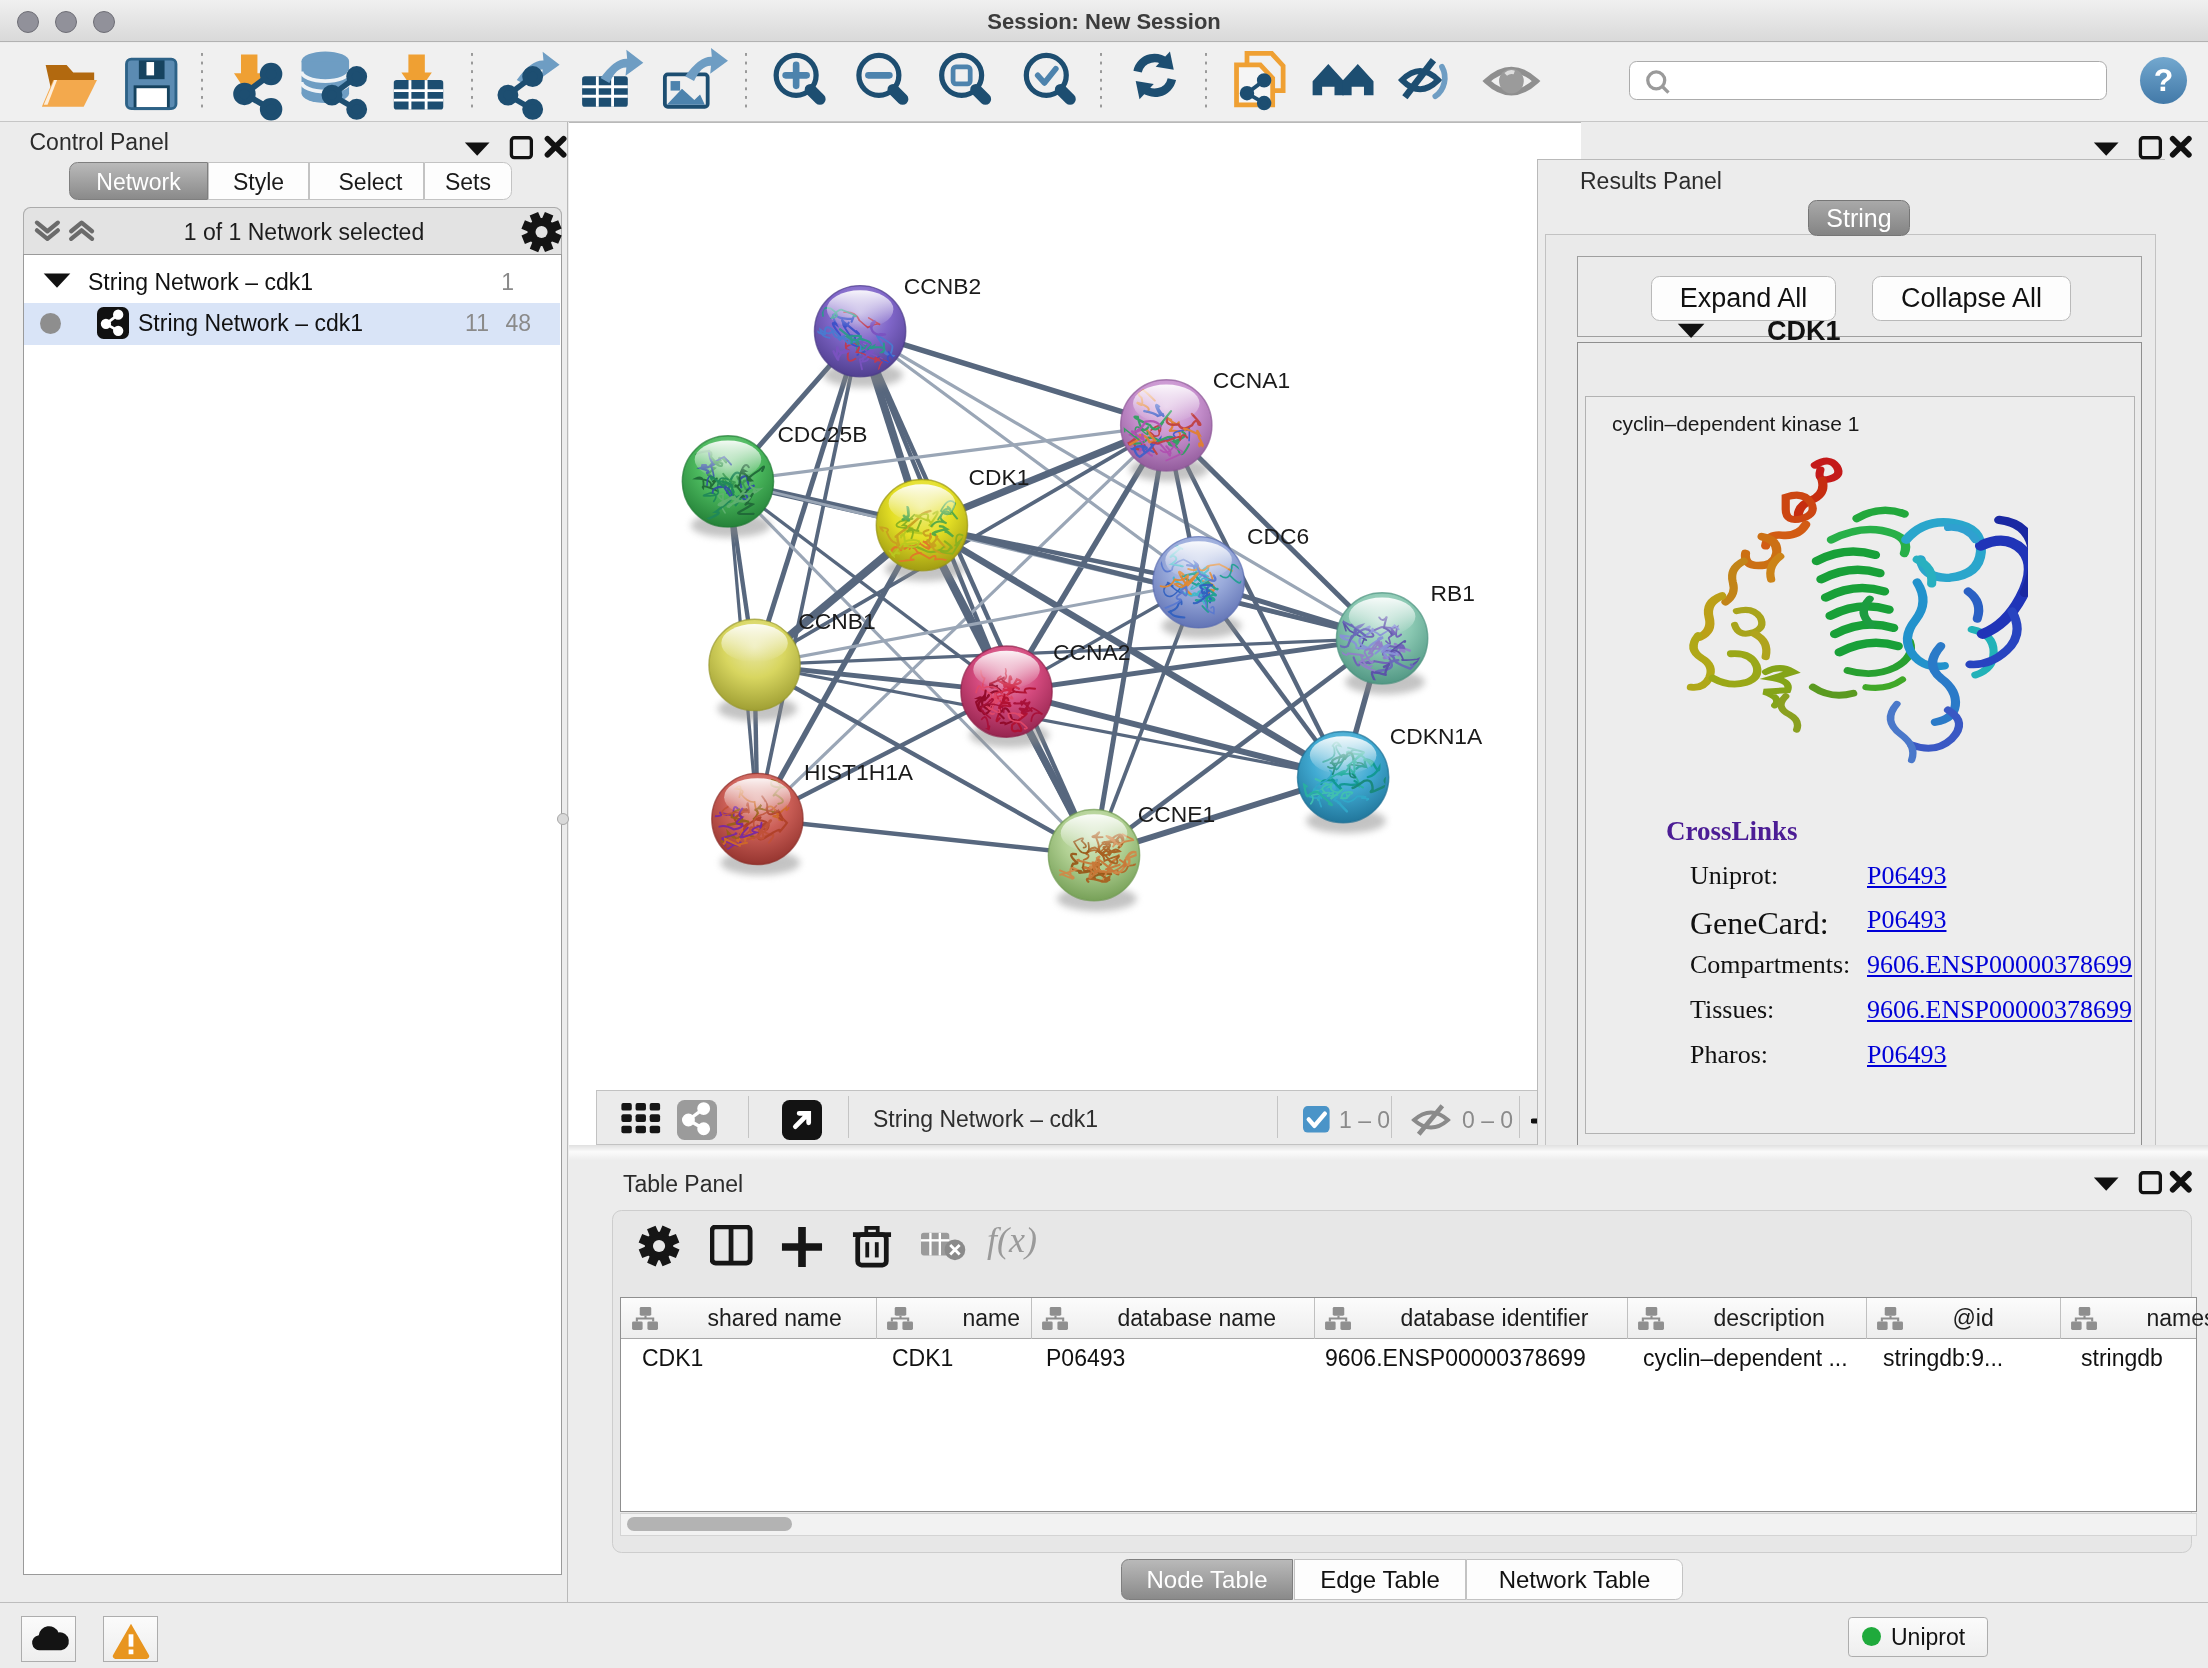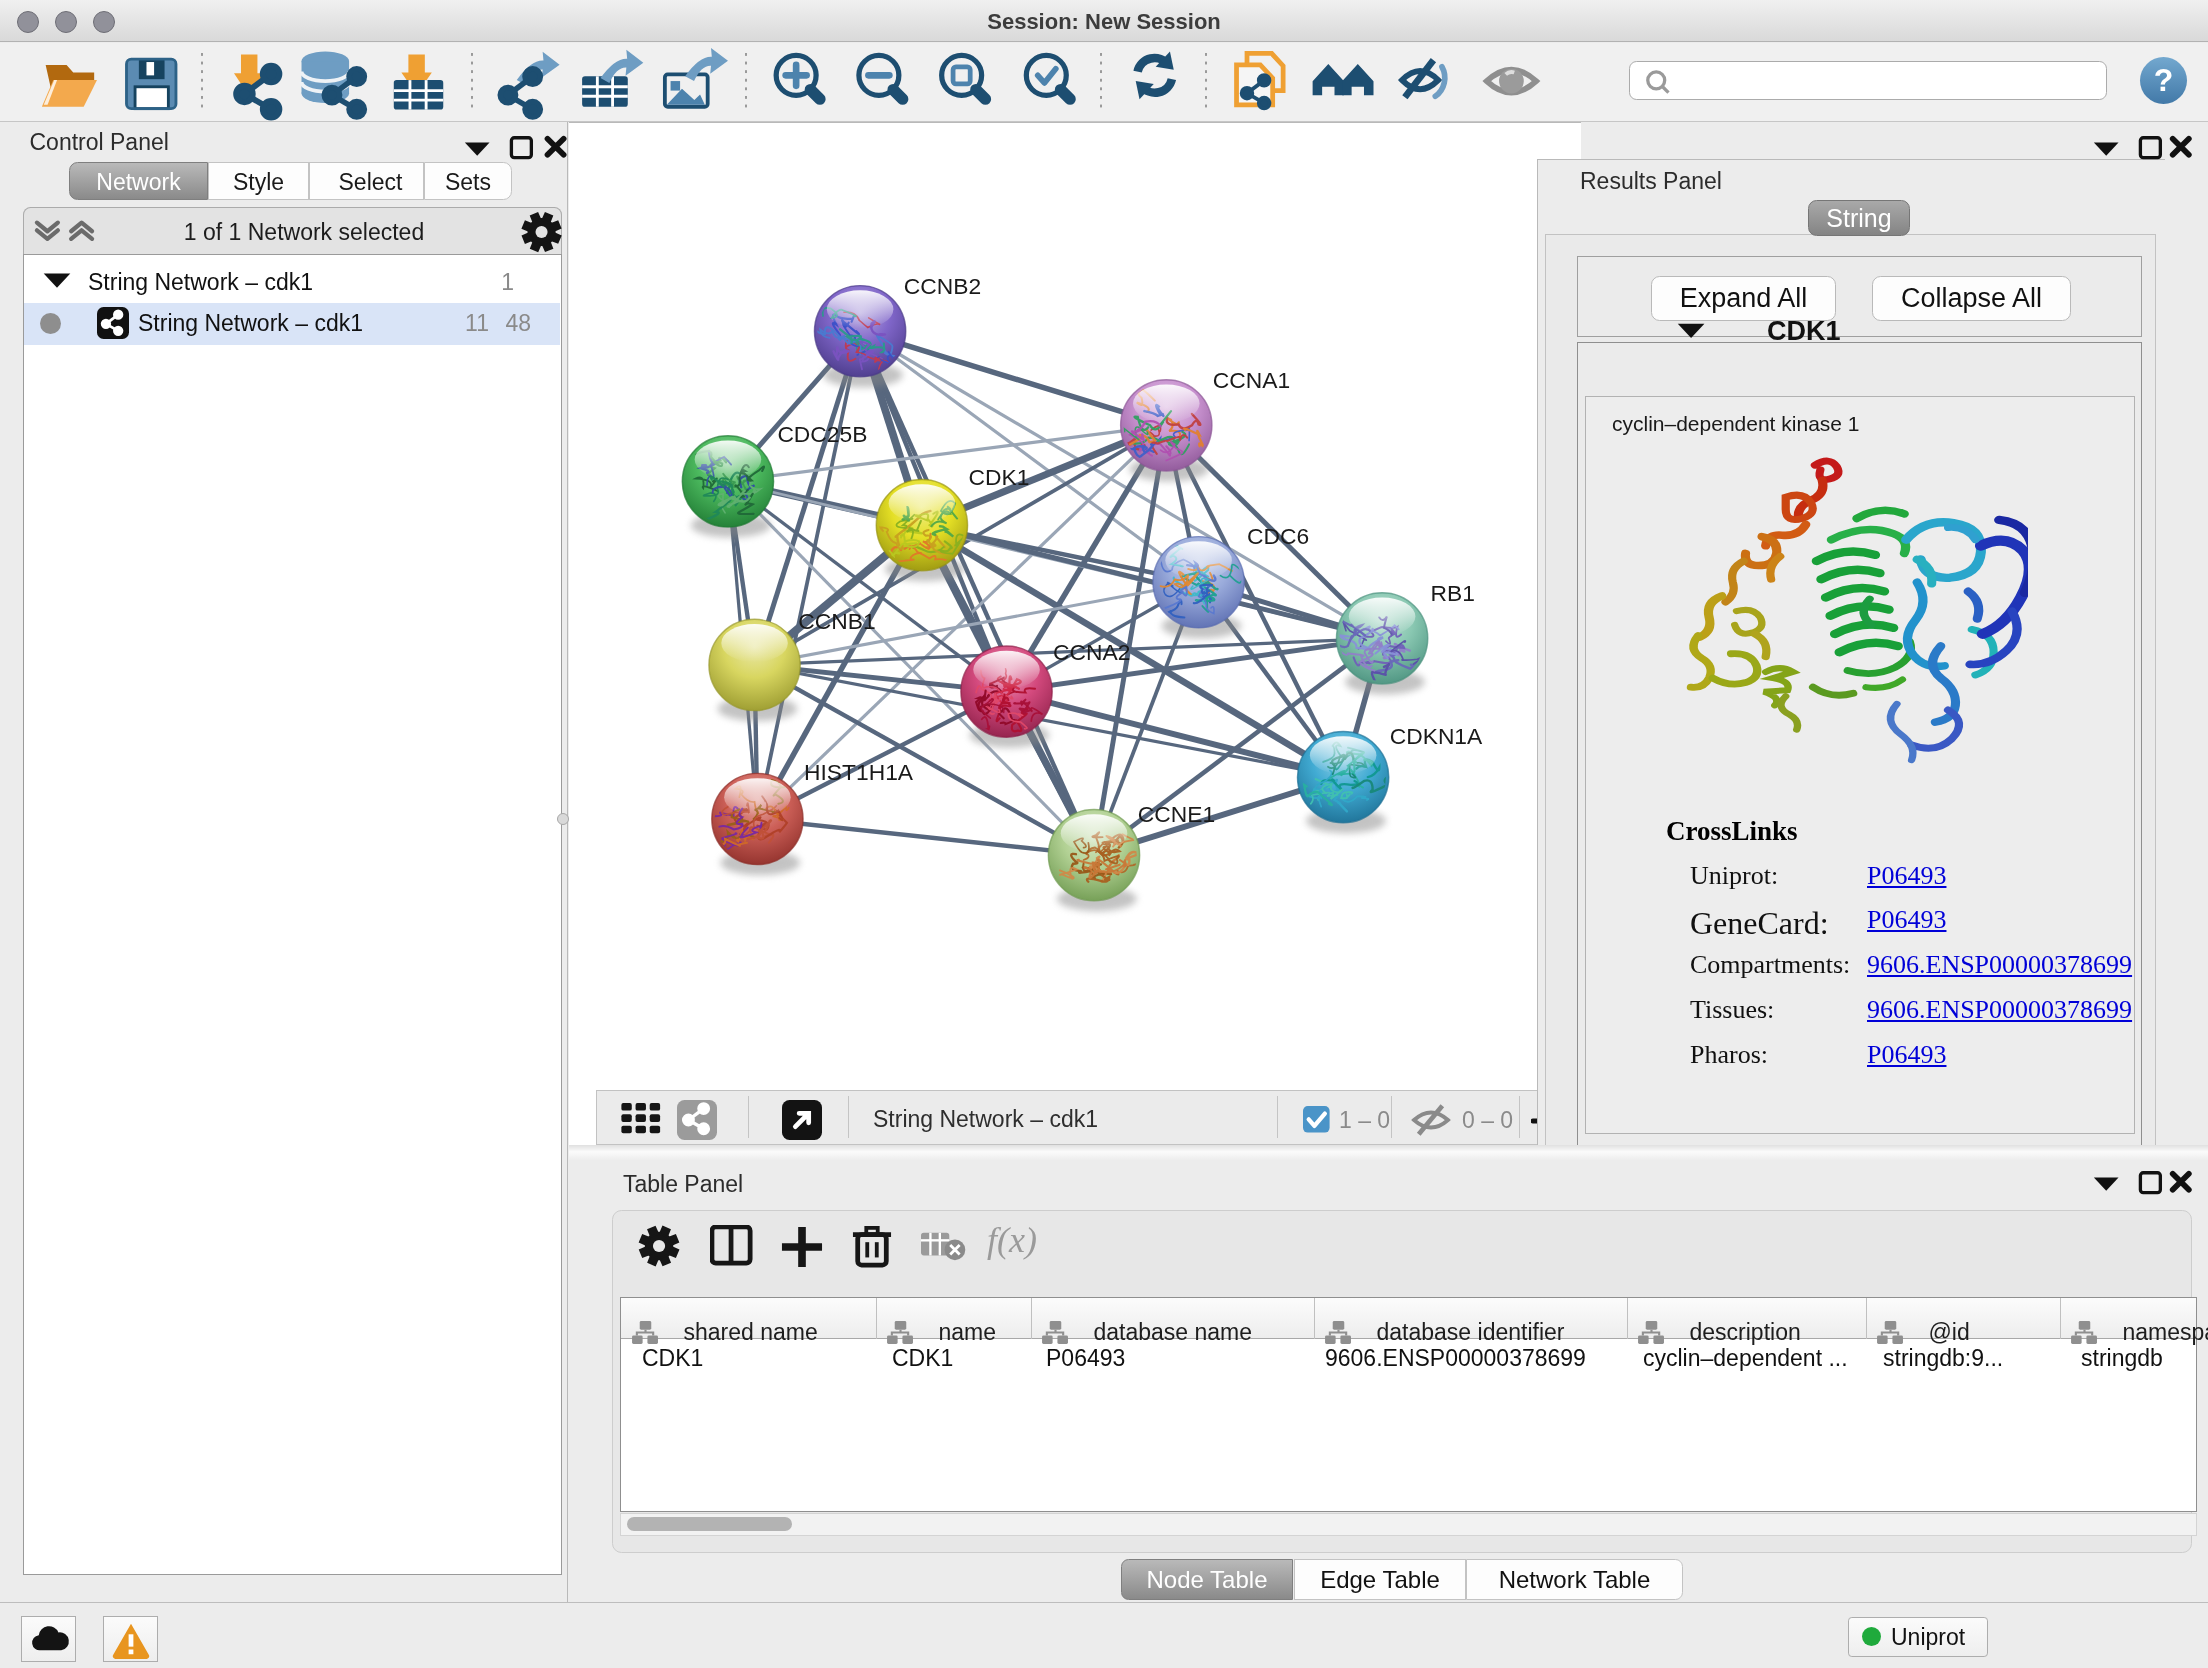--- a/index.html
+++ b/index.html
@@ -19,21 +19,21 @@
 .nbsep{position:absolute;top:5.7px;width:1px;height:42px;background:#c4c4c4;}
 .rpanel{left:1537px;top:122px;width:628px;height:1023px;background:#ececec;border-left:1px solid #b9b9b9;border-top:1px solid #b9b9b9;margin-top:37px;}
 .stringtab{position:absolute;left:270px;top:40px;width:102px;height:36px;background:linear-gradient(180deg,#a9a9a9,#848484);border:1px solid #767676;border-radius:8.6px;color:#fff;font-size:25px;text-align:center;line-height:35px;}
 .rbox{position:absolute;left:6.7px;top:74px;width:611px;height:924px;background:#eaeaea;border:1.4px solid #c2c2c2;}
 .btn{position:absolute;height:45px;background:#fdfdfd;border:1.4px solid #b9b9b9;border-radius:8.6px;font-size:27px;color:#111;text-align:center;line-height:42px;}
 .hdiv{left:569px;top:1145px;width:1640px;height:15px;background:linear-gradient(180deg,#e0e0e0,#fbfbfb 45%,#ededed);}
 .tpanel{left:569px;top:1160px;width:1640px;height:441px;background:#ececec;}
 .ttool{position:absolute;left:43px;top:50px;width:1580px;height:343px;background:#e7e7e7;border:1px solid #cdcdcd;border-radius:9.5px;}
 .ttable{position:absolute;left:620px;top:1297px;width:1577px;height:215px;background:#fff;border:1.4px solid #8f8f8f;}
 .thead{position:absolute;left:0;top:0;width:100%;height:41px;background:linear-gradient(180deg,#fcfcfc,#ededed);border-bottom:1px solid #a8a8a8;}
-.th{position:absolute;top:14px;height:41px;font-size:23px;color:#1d1d1d;display:flex;align-items:center;justify-content:flex-start;padding-left:10.5px;}
+.th{position:absolute;top:0;height:41px;font-size:23px;color:#1d1d1d;display:flex;align-items:center;justify-content:flex-start;padding-left:10.5px;gap:24px;}
 .tcol{position:absolute;top:0;width:1px;height:41px;background:#c0c0c0;}
 .btab{position:absolute;top:399px;height:41px;line-height:40px;font-size:24px;text-align:center;background:#fdfdfd;border:1px solid #c3c3c3;color:#111;}
 .btab.tabsel{background:linear-gradient(180deg,#b9b9b9,#8a8a8a);color:#fff;border:1px solid #7f7f7f;}
 .statusbar{left:0;top:1602px;width:2208px;height:67px;background:#ececec;border-top:1px solid #bdbdbd;}
 .sbtn{position:absolute;background:linear-gradient(180deg,#fbfbfb,#eee);border:1.4px solid #adadad;}
 a.lnk{color:#0000d8;text-decoration:underline;}
 .serif{font-family:"Liberation Serif",serif;}
 </style></head><body>
 <div class="abs titlebar"></div>
 <div class="abs tl" style="left:17px"></div>
@@ -738,21 +738,21 @@
       <path d="M196 84 q26 -18 52 -6" stroke="#22a83c" stroke-width="10"></path>
       <path d="M148 306 q20 16 44 8" stroke="#5a9a20" stroke-width="9"></path>
       <path d="M262 138 q18 10 16 32" stroke="#28b0c0" stroke-width="10"></path>
       <path d="M318 180 q16 14 10 36" stroke="#2a60c4" stroke-width="10"></path>
       <path d="M112 134 q-14 12 -10 30" stroke="#cc8418" stroke-width="9"></path>
       <path d="M84 236 q16 10 12 30" stroke="#b0a41c" stroke-width="9"></path>
       <path d="M210 190 q-14 18 2 34" stroke="#1c9c40" stroke-width="9"></path>
       <path d="M296 96 q20 -2 30 16" stroke="#30a0d0" stroke-width="9"></path>
     </g>
   </svg>
-<div class="abs serif" style="left:1666px;top:816px;font-size:27px;font-weight:700;color:#000000;">CrossLinks</div>
+<div class="abs serif" style="left:1666px;top:816px;font-size:27px;font-weight:700;color:#4c1d95;">CrossLinks</div>
 <div class="abs serif" style="left:1690px;top:861px;font-size:26px;color:#111;">Uniprot:</div>
 <div class="abs serif" style="left:1867px;top:861px;font-size:26px;"><a class="lnk">P06493</a></div>
 <div class="abs serif" style="left:1690px;top:905px;font-size:32px;color:#111;">GeneCard:</div>
 <div class="abs serif" style="left:1867px;top:905px;font-size:26px;"><a class="lnk">P06493</a></div>
 <div class="abs serif" style="left:1690px;top:950px;font-size:26px;color:#111;">Compartments:</div>
 <div class="abs serif" style="left:1867px;top:950px;font-size:26px;"><a class="lnk">9606.ENSP00000378699</a></div>
 <div class="abs serif" style="left:1690px;top:995px;font-size:26px;color:#111;">Tissues:</div>
 <div class="abs serif" style="left:1867px;top:995px;font-size:26px;"><a class="lnk">9606.ENSP00000378699</a></div>
 <div class="abs serif" style="left:1690px;top:1040px;font-size:26px;color:#111;">Pharos:</div>
 <div class="abs serif" style="left:1867px;top:1040px;font-size:26px;"><a class="lnk">P06493</a></div>

